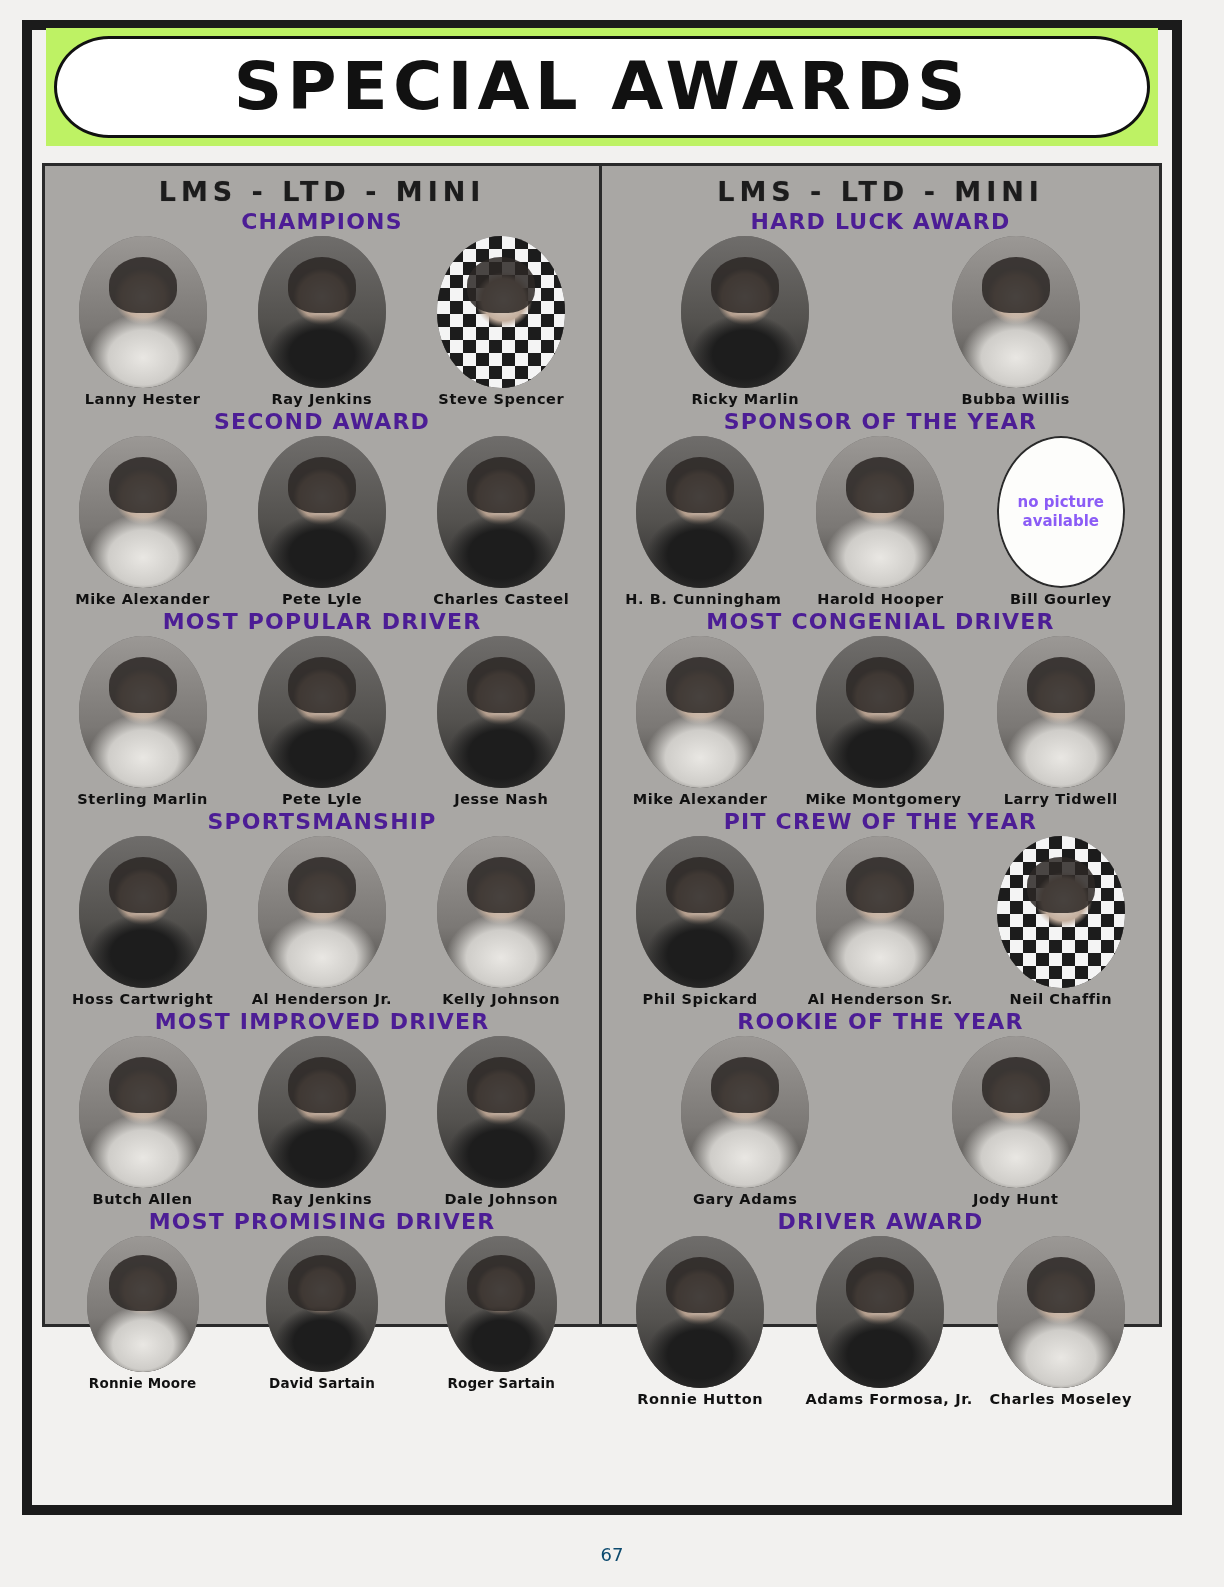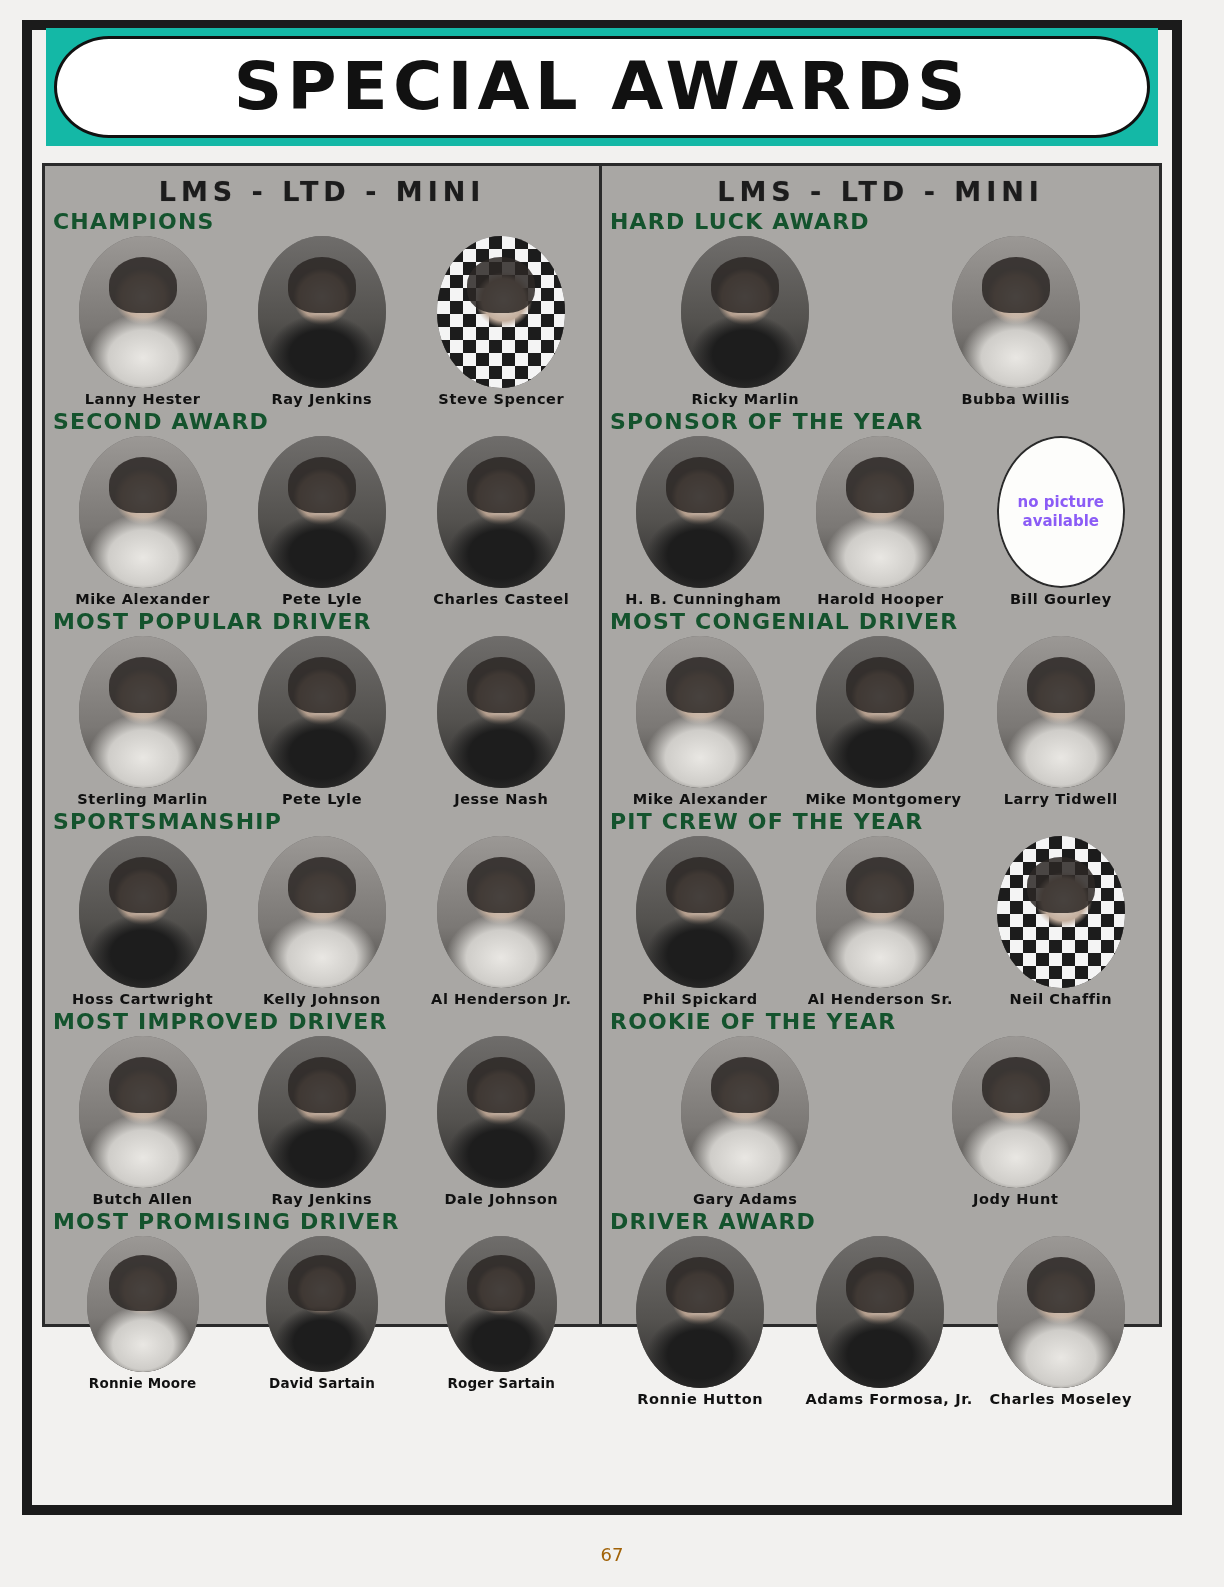--- a/index.html
+++ b/index.html
@@ -28,21 +28,21 @@
     box-sizing: border-box;
     background: #f2f1ef;
   }
   
   .title-banner {
     position: absolute;
     left: 46px;
     top: 28px;
     width: 1112px;
     height: 118px;
-    background: #14b8a6;
+    background: #bef264;
     box-sizing: border-box;
     padding: 8px;
   }
   .title-inner {
     width: 100%;
     height: 100%;
     background: #fff;
     border-radius: 56px / 52px;
     display: flex;
     align-items: center;
@@ -87,26 +87,26 @@
     letter-spacing: 5px;
     color: #1c1c1c;
     margin-top: 4px;
     margin-bottom: 0px;
     text-shadow: 0 0 1px rgba(0,0,0,.35);
   }
   .section {
     margin-bottom: 2px;
   }
   .section-title {
-    text-align: left;
+    text-align: center;
     font-family: "DejaVu Sans", sans-serif;
     font-size: 22px;
     font-weight: bold;
     letter-spacing: 1.2px;
-    color: #14532d;
+    color: #4c1d95;
     margin: 2px 0 2px 0;
   }
   .row {
     display: flex;
     justify-content: space-around;
     align-items: flex-end;
   }
   .person {
     width: 150px;
     text-align: center;
@@ -183,21 +183,21 @@
   }
   .person.wide4 .caption { font-size: 13.5px; letter-spacing: .2px; }
   .page-number {
     position: absolute;
     left: 0;
     right: 0;
     bottom: 22px;
     text-align: center;
     font-family: "DejaVu Sans", sans-serif;
     font-size: 18px;
-    color: #a16207;
+    color: #0c4a6e;
   }
 </style>
 </head>
 <body>
 
 <div class="page">
   <div class="outer-frame"></div>
 
   <div class="title-banner">
     <div class="title-inner">
@@ -295,28 +295,28 @@
                   <div class="bg"></div>
                   <div class="hair"></div>
                 </div>
                 <div class="caption">Hoss  Cartwright</div>
               </div>
               <div class="person">
                 <div class="portrait light">
                   <div class="bg"></div>
                   <div class="hair"></div>
                 </div>
+                <div class="caption">Al  Henderson  Jr.</div>
+              </div>
+              <div class="person">
+                <div class="portrait light">
+                  <div class="bg"></div>
+                  <div class="hair"></div>
+                </div>
                 <div class="caption">Kelly  Johnson</div>
-              </div>
-              <div class="person">
-                <div class="portrait light">
-                  <div class="bg"></div>
-                  <div class="hair"></div>
-                </div>
-                <div class="caption">Al  Henderson  Jr.</div>
               </div>
             </div>
           </div>
           <div class="section">
             <div class="section-title">MOST IMPROVED DRIVER</div>
             <div class="row">
               <div class="person">
                 <div class="portrait light">
                   <div class="bg"></div>
                   <div class="hair"></div>

